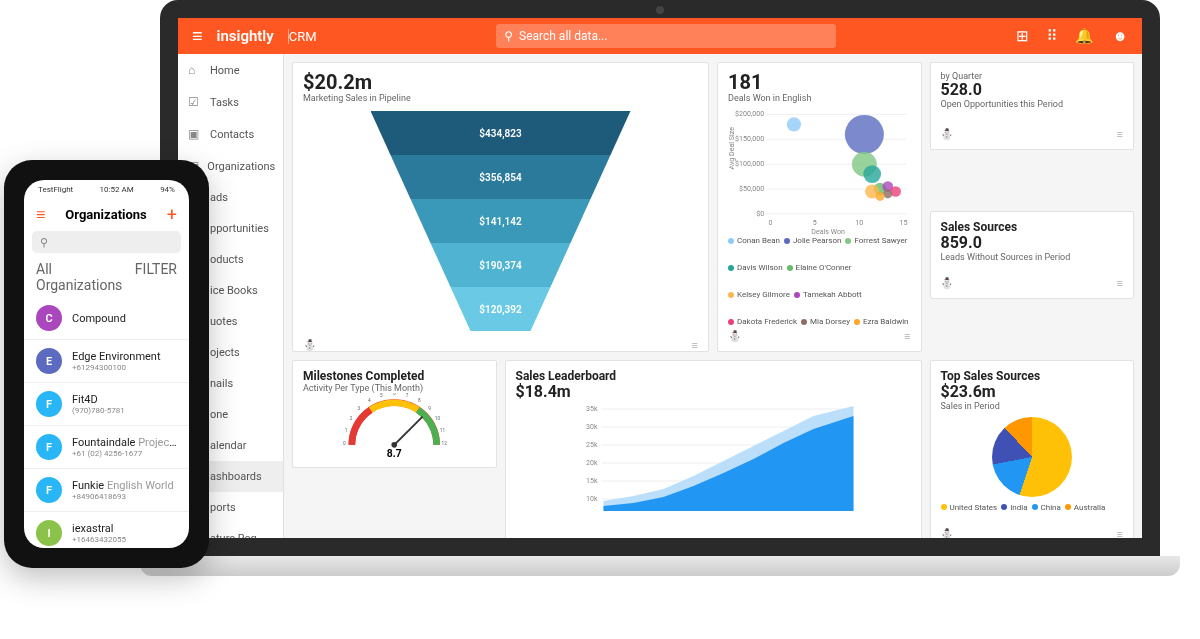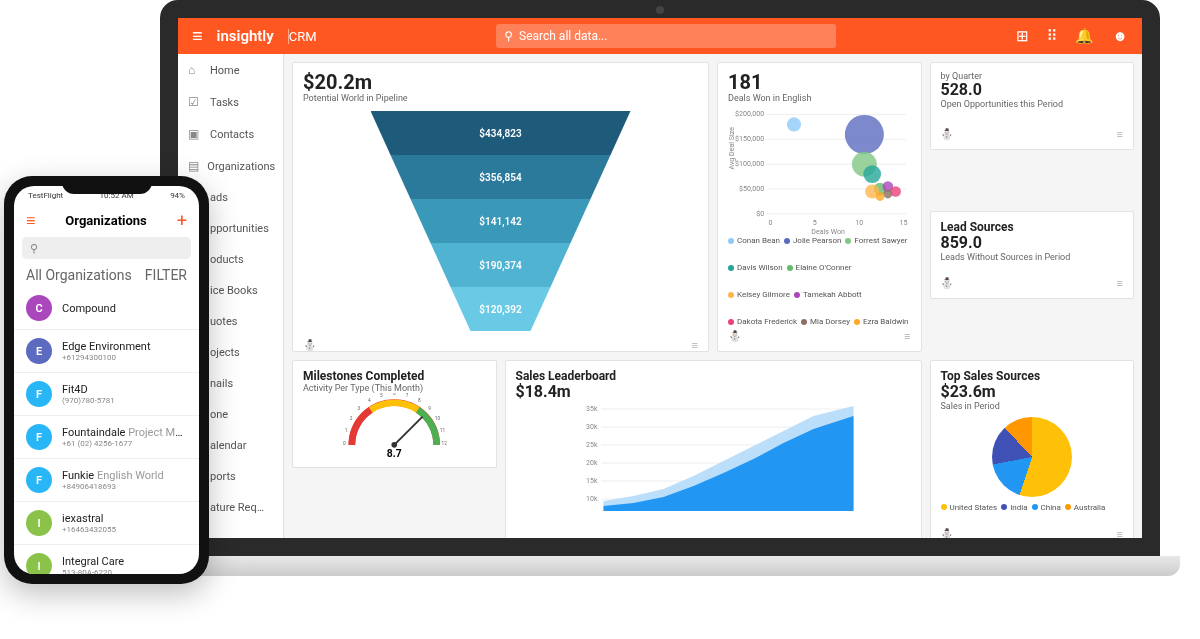--- a/index.html
+++ b/index.html
@@ -52,21 +52,21 @@
 .right-card{height:88px}
 
 
 .gauge-svg{width:100%;height:70px}
 
 
 .mid-card{height:190px}
 .leader-card{height:190px;grid-column:span 2}
 
 
-.phone{position:absolute;left:4px;top:176px;width:205px;height:408px;background:#111;border-radius:28px;padding:10px;box-shadow:0 10px 30px rgba(0,0,0,.25)}
+.phone{position:absolute;left:4px;top:160px;width:205px;height:408px;background:#111;border-radius:28px;padding:20px;box-shadow:0 10px 30px rgba(0,0,0,.25)}
 .phone-notch{position:absolute;left:50%;top:0;transform:translateX(-50%);width:90px;height:18px;background:#111;border-radius:0 0 12px 12px;z-index:5}
 .phone-screen{width:100%;height:100%;background:#fff;border-radius:20px;overflow:hidden;position:relative}
 .phone-status{height:18px;display:flex;align-items:center;justify-content:space-between;padding:0 14px;font-size:8px;color:#333}
 .phone-header{display:flex;align-items:center;justify-content:space-between;padding:6px 12px}
 .phone-title{font-weight:700;font-size:13px;flex:1;text-align:center}
 .phone-search{margin:0 8px 4px;height:22px;background:#eee;border-radius:5px;display:flex;align-items:center;padding:0 8px;color:#888;font-size:11px}
 .phone-filter{display:flex;justify-content:space-between;padding:4px 12px;font-size:14px;color:#666}
 .org-list{overflow:hidden}
 .org-item{display:flex;align-items:center;gap:10px;padding:8px 12px;border-bottom:1px solid #eee}
 .org-avatar{width:26px;height:26px;border-radius:50%;display:flex;align-items:center;justify-content:center;color:#fff;font-size:11px;font-weight:600}
@@ -153,35 +153,39 @@
             <span>nails</span>
           </div>
           <div class="side-item">
             <span class="side-icon"></span>
             <span>one</span>
           </div>
           <div class="side-item">
             <span class="side-icon"></span>
             <span>alendar</span>
           </div>
+          <div class="side-item active">
+            <span class="side-icon"></span>
+            <span>ashboards</span>
+          </div>
           <div class="side-item">
             <span class="side-icon"></span>
             <span>ports</span>
           </div>
           <div class="side-item">
             <span class="side-icon"></span>
             <span>ature Req…</span>
           </div>
         </div>
 
       <div class="dash">
 
         <div class="card funnel-card">
           <div class="card-value">$20.2m</div>
-          <div class="card-sub">Potential World in Pipeline</div>
+          <div class="card-sub">Marketing Sales in Pipeline</div>
           <div class="funnel" id="funnel">
               <div class="funnel-seg" style="--l: 0px; --r: 20px; background: rgb(30, 90, 122);">$434,823</div>
               <div class="funnel-seg" style="--l: 20px; --r: 40px; background: rgb(43, 122, 155);">$356,854</div>
               <div class="funnel-seg" style="--l: 40px; --r: 60px; background: rgb(58, 152, 184);">$141,142</div>
               <div class="funnel-seg" style="--l: 60px; --r: 80px; background: rgb(79, 179, 209);">$190,374</div>
               <div class="funnel-seg" style="--l: 80px; --r: 100px; background: rgb(106, 202, 230);">$120,392</div>
             </div>
           <div class="card-foot">
               <span>⛄</span>
               <span>≡</span>
@@ -247,21 +251,21 @@
           <div class="card-sub">by Quarter</div>
           <div class="card-value" style="font-size:16px">528.0</div>
           <div class="card-sub">Open Opportunities this Period</div>
           <div class="card-foot">
               <span>⛄</span>
               <span>≡</span>
             </div>
         </div>
 
         <div class="card right-card">
-          <div class="card-title">Lead Sources</div>
+          <div class="card-title">Sales Sources</div>
           <div class="card-value" style="font-size:16px">859.0</div>
           <div class="card-sub">Leads Without Sources in Period</div>
           <div class="card-foot">
               <span>⛄</span>
               <span>≡</span>
             </div>
         </div>
 
         <div class="card" style="height:108px">
           <div class="card-title">Milestones Completed</div>

